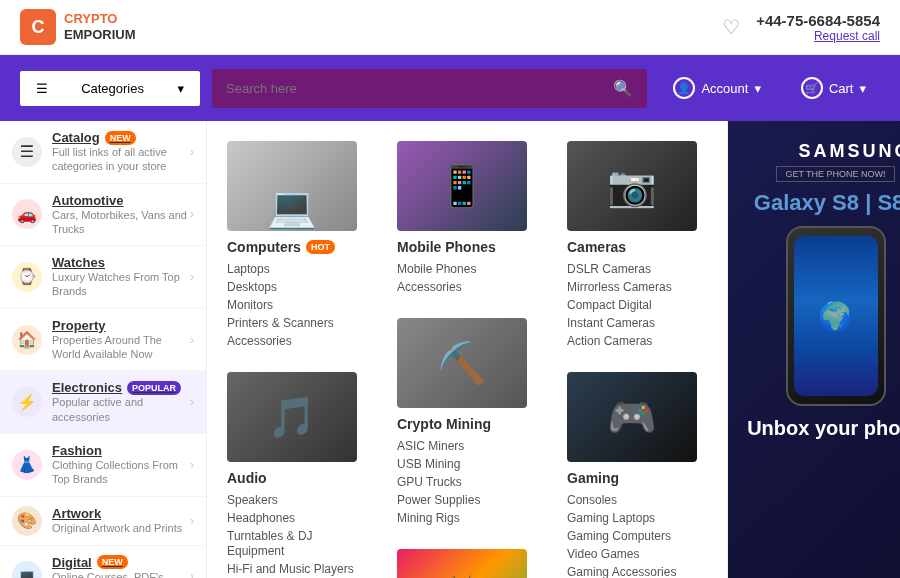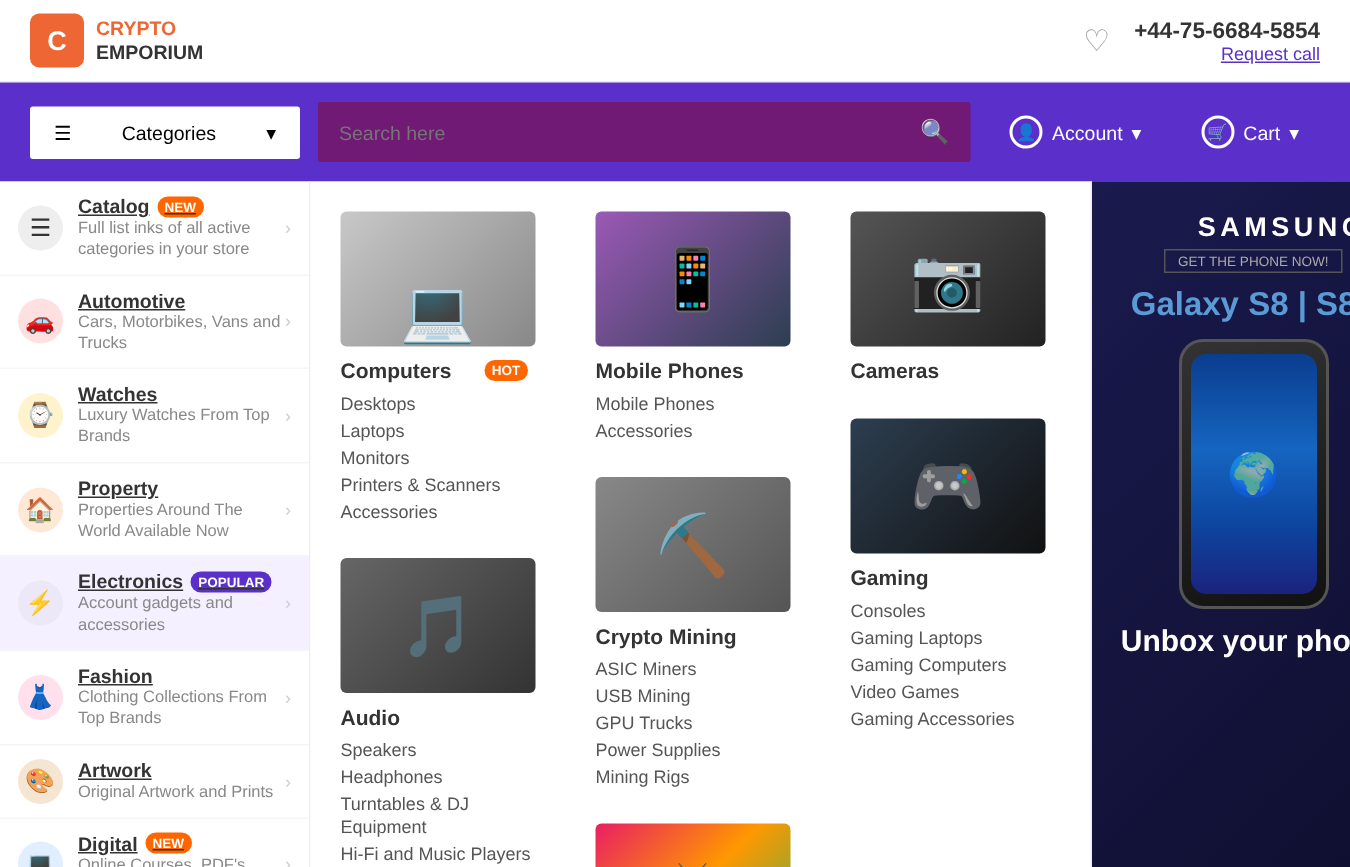--- a/index.html
+++ b/index.html
@@ -52,21 +52,21 @@
     .sidebar-arrow { color: #ccc; font-size: 12px; }
     .badge { font-size: 9px; padding: 2px 5px; border-radius: 8px; font-weight: bold; }
     .badge.new { background: #ff6600; color: #fff; }
     .badge.popular { background: #5b2fc9; color: #fff; }
 
     
     .dropdown-panel { flex: 1; background: #fff; padding: 20px; display: flex; gap: 30px; border-right: 1px solid #eee; }
     .dropdown-col { min-width: 140px; }
     .dropdown-category { margin-bottom: 24px; }
     .cat-image { width: 130px; height: 90px; background: #f0f0f0; border-radius: 4px; margin-bottom: 8px; display: flex; align-items: center; justify-content: center; overflow: hidden; }
-    .cat-title { font-weight: bold; font-size: 14px; margin-bottom: 6px; display: flex; align-items: center; gap: 22px; }
+    .cat-title { font-weight: bold; font-size: 14px; margin-bottom: 6px; display: flex; align-items: center; gap: 5px; }
     .cat-title .badge { font-size: 9px; }
     .cat-links { list-style: none; }
     .cat-links li { margin-bottom: 3px; }
     .cat-links li a { color: #555; text-decoration: none; font-size: 12px; }
 
     
     .ad-panel { width: 215px; background: #1a1a3e; flex-shrink: 0; overflow: hidden; position: relative; }
     .ad-inner { width: 100%; height: 100%; position: relative; background: linear-gradient(135deg, #1a1a4e 0%, #0d0d2b 100%); display: flex; flex-direction: column; align-items: center; padding: 20px 15px; color: #fff; }
     .samsung-logo { font-size: 18px; font-weight: bold; letter-spacing: 3px; color: #fff; margin-bottom: 4px; margin-left: 39px; }
     .ad-subtitle { font-size: 9px; color: #aaa; border: 1px solid #555; padding: 2px 8px; margin-bottom: 8px; }
@@ -171,21 +171,21 @@
       <span class="sidebar-arrow">›</span>
     </div>
 
     <div class="sidebar-item active">
       <div class="sidebar-icon purple">⚡</div>
       <div class="sidebar-text">
         <div class="sidebar-title">
           <span>Electronics</span>
           <span class="badge popular">POPULAR</span>
         </div>
-        <div class="sidebar-subtitle">Account gadgets and accessories</div>
+        <div class="sidebar-subtitle">Popular active and accessories</div>
       </div>
       <span class="sidebar-arrow">›</span>
     </div>
 
     <div class="sidebar-item">
       <div class="sidebar-icon pink">👗</div>
       <div class="sidebar-text">
         <div class="sidebar-title">Fashion</div>
         <div class="sidebar-subtitle">Clothing Collections From Top Brands</div>
       </div>
@@ -218,22 +218,22 @@
   <div class="dropdown-panel">
 
     <div class="dropdown-col">
       <div class="dropdown-category">
         <div class="img-computer cat-image">💻</div>
         <div class="cat-title">
           <span>Computers</span>
           <span class="badge new">HOT</span>
         </div>
         <ul class="cat-links">
+          <li><a href="#">Laptops</a></li>
           <li><a href="#">Desktops</a></li>
-          <li><a href="#">Laptops</a></li>
           <li><a href="#">Monitors</a></li>
           <li><a href="#">Printers &amp; Scanners</a></li>
           <li><a href="#">Accessories</a></li>
         </ul>
       </div>
       <div class="dropdown-category">
         <div class="img-audio cat-image">🎵</div>
         <div class="cat-title">Audio</div>
         <ul class="cat-links">
           <li><a href="#">Speakers</a></li>
@@ -267,20 +267,27 @@
       <div class="dropdown-category">
         <div class="img-cinema cat-image">📺</div>
 
       </div>
     </div>
 
     <div class="dropdown-col">
       <div class="dropdown-category">
         <div class="img-camera cat-image">📷</div>
         <div class="cat-title">Cameras</div>
+        <ul class="cat-links">
+          <li><a href="#">DSLR Cameras</a></li>
+          <li><a href="#">Mirrorless Cameras</a></li>
+          <li><a href="#">Compact Digital</a></li>
+          <li><a href="#">Instant Cameras</a></li>
+          <li><a href="#">Action Cameras</a></li>
+        </ul>
       </div>
       <div class="dropdown-category">
         <div class="img-gaming cat-image">🎮</div>
         <div class="cat-title">Gaming</div>
         <ul class="cat-links">
           <li><a href="#">Consoles</a></li>
           <li><a href="#">Gaming Laptops</a></li>
           <li><a href="#">Gaming Computers</a></li>
           <li><a href="#">Video Games</a></li>
           <li><a href="#">Gaming Accessories</a></li>

